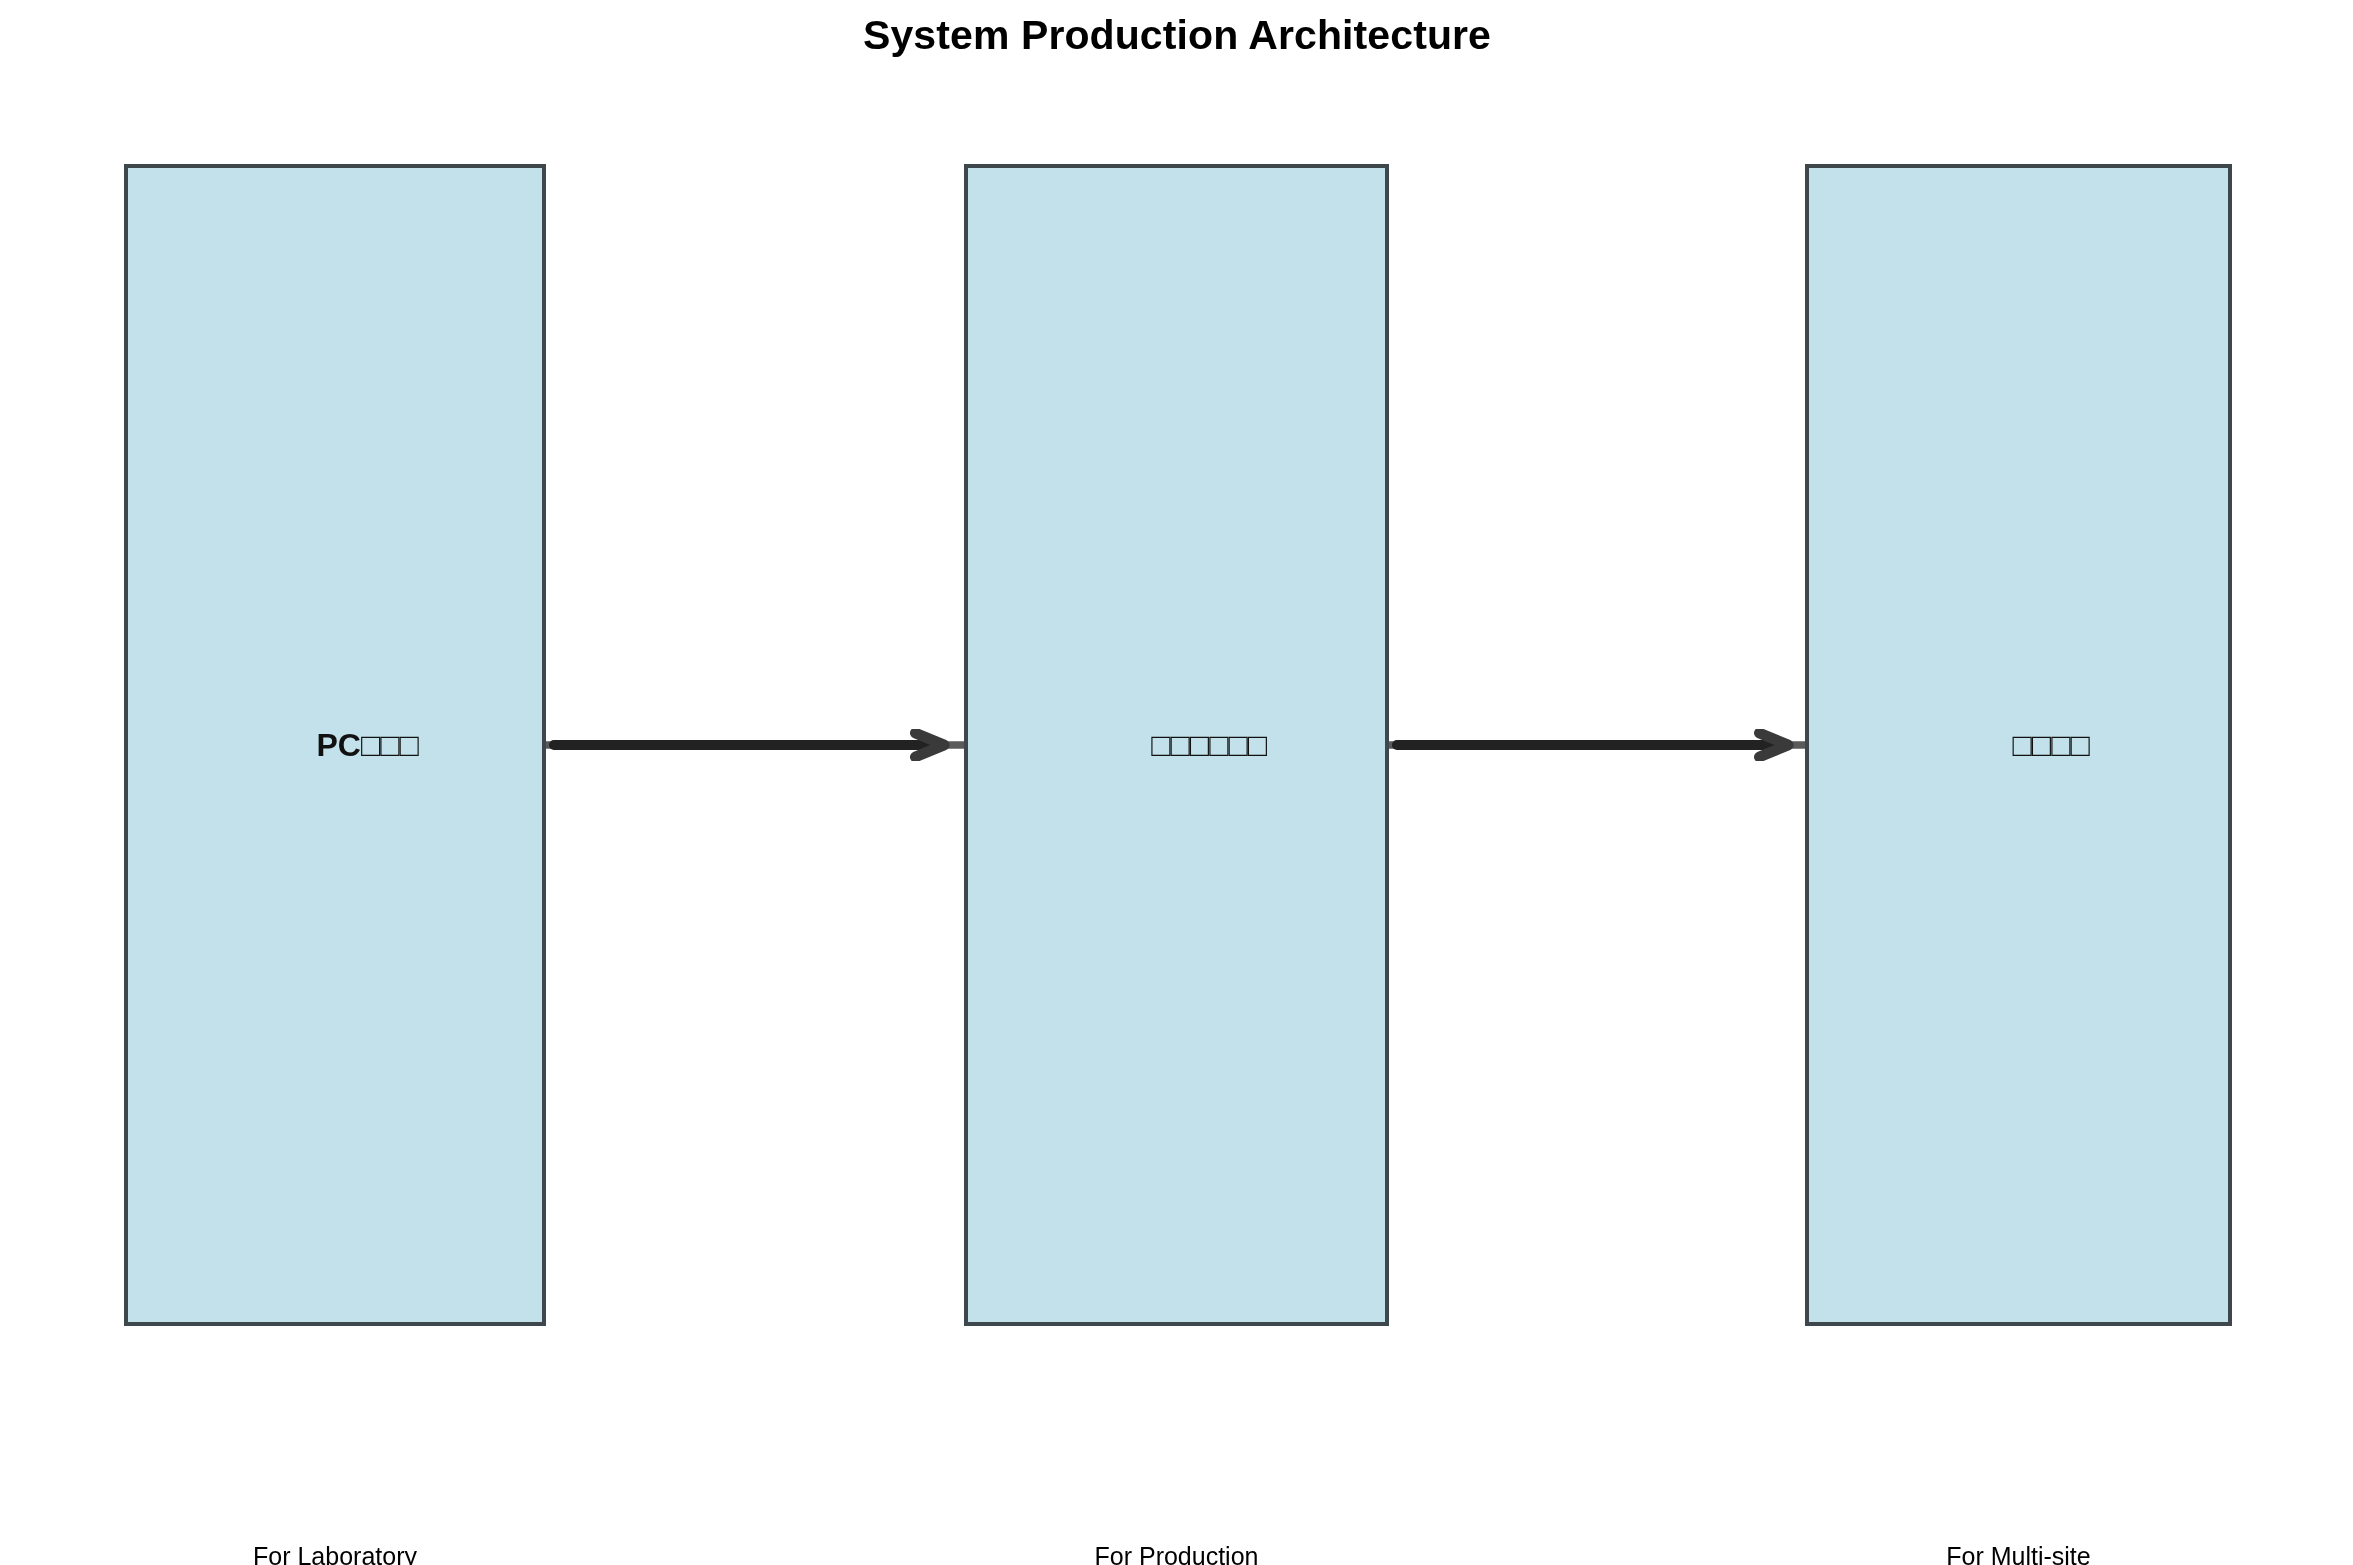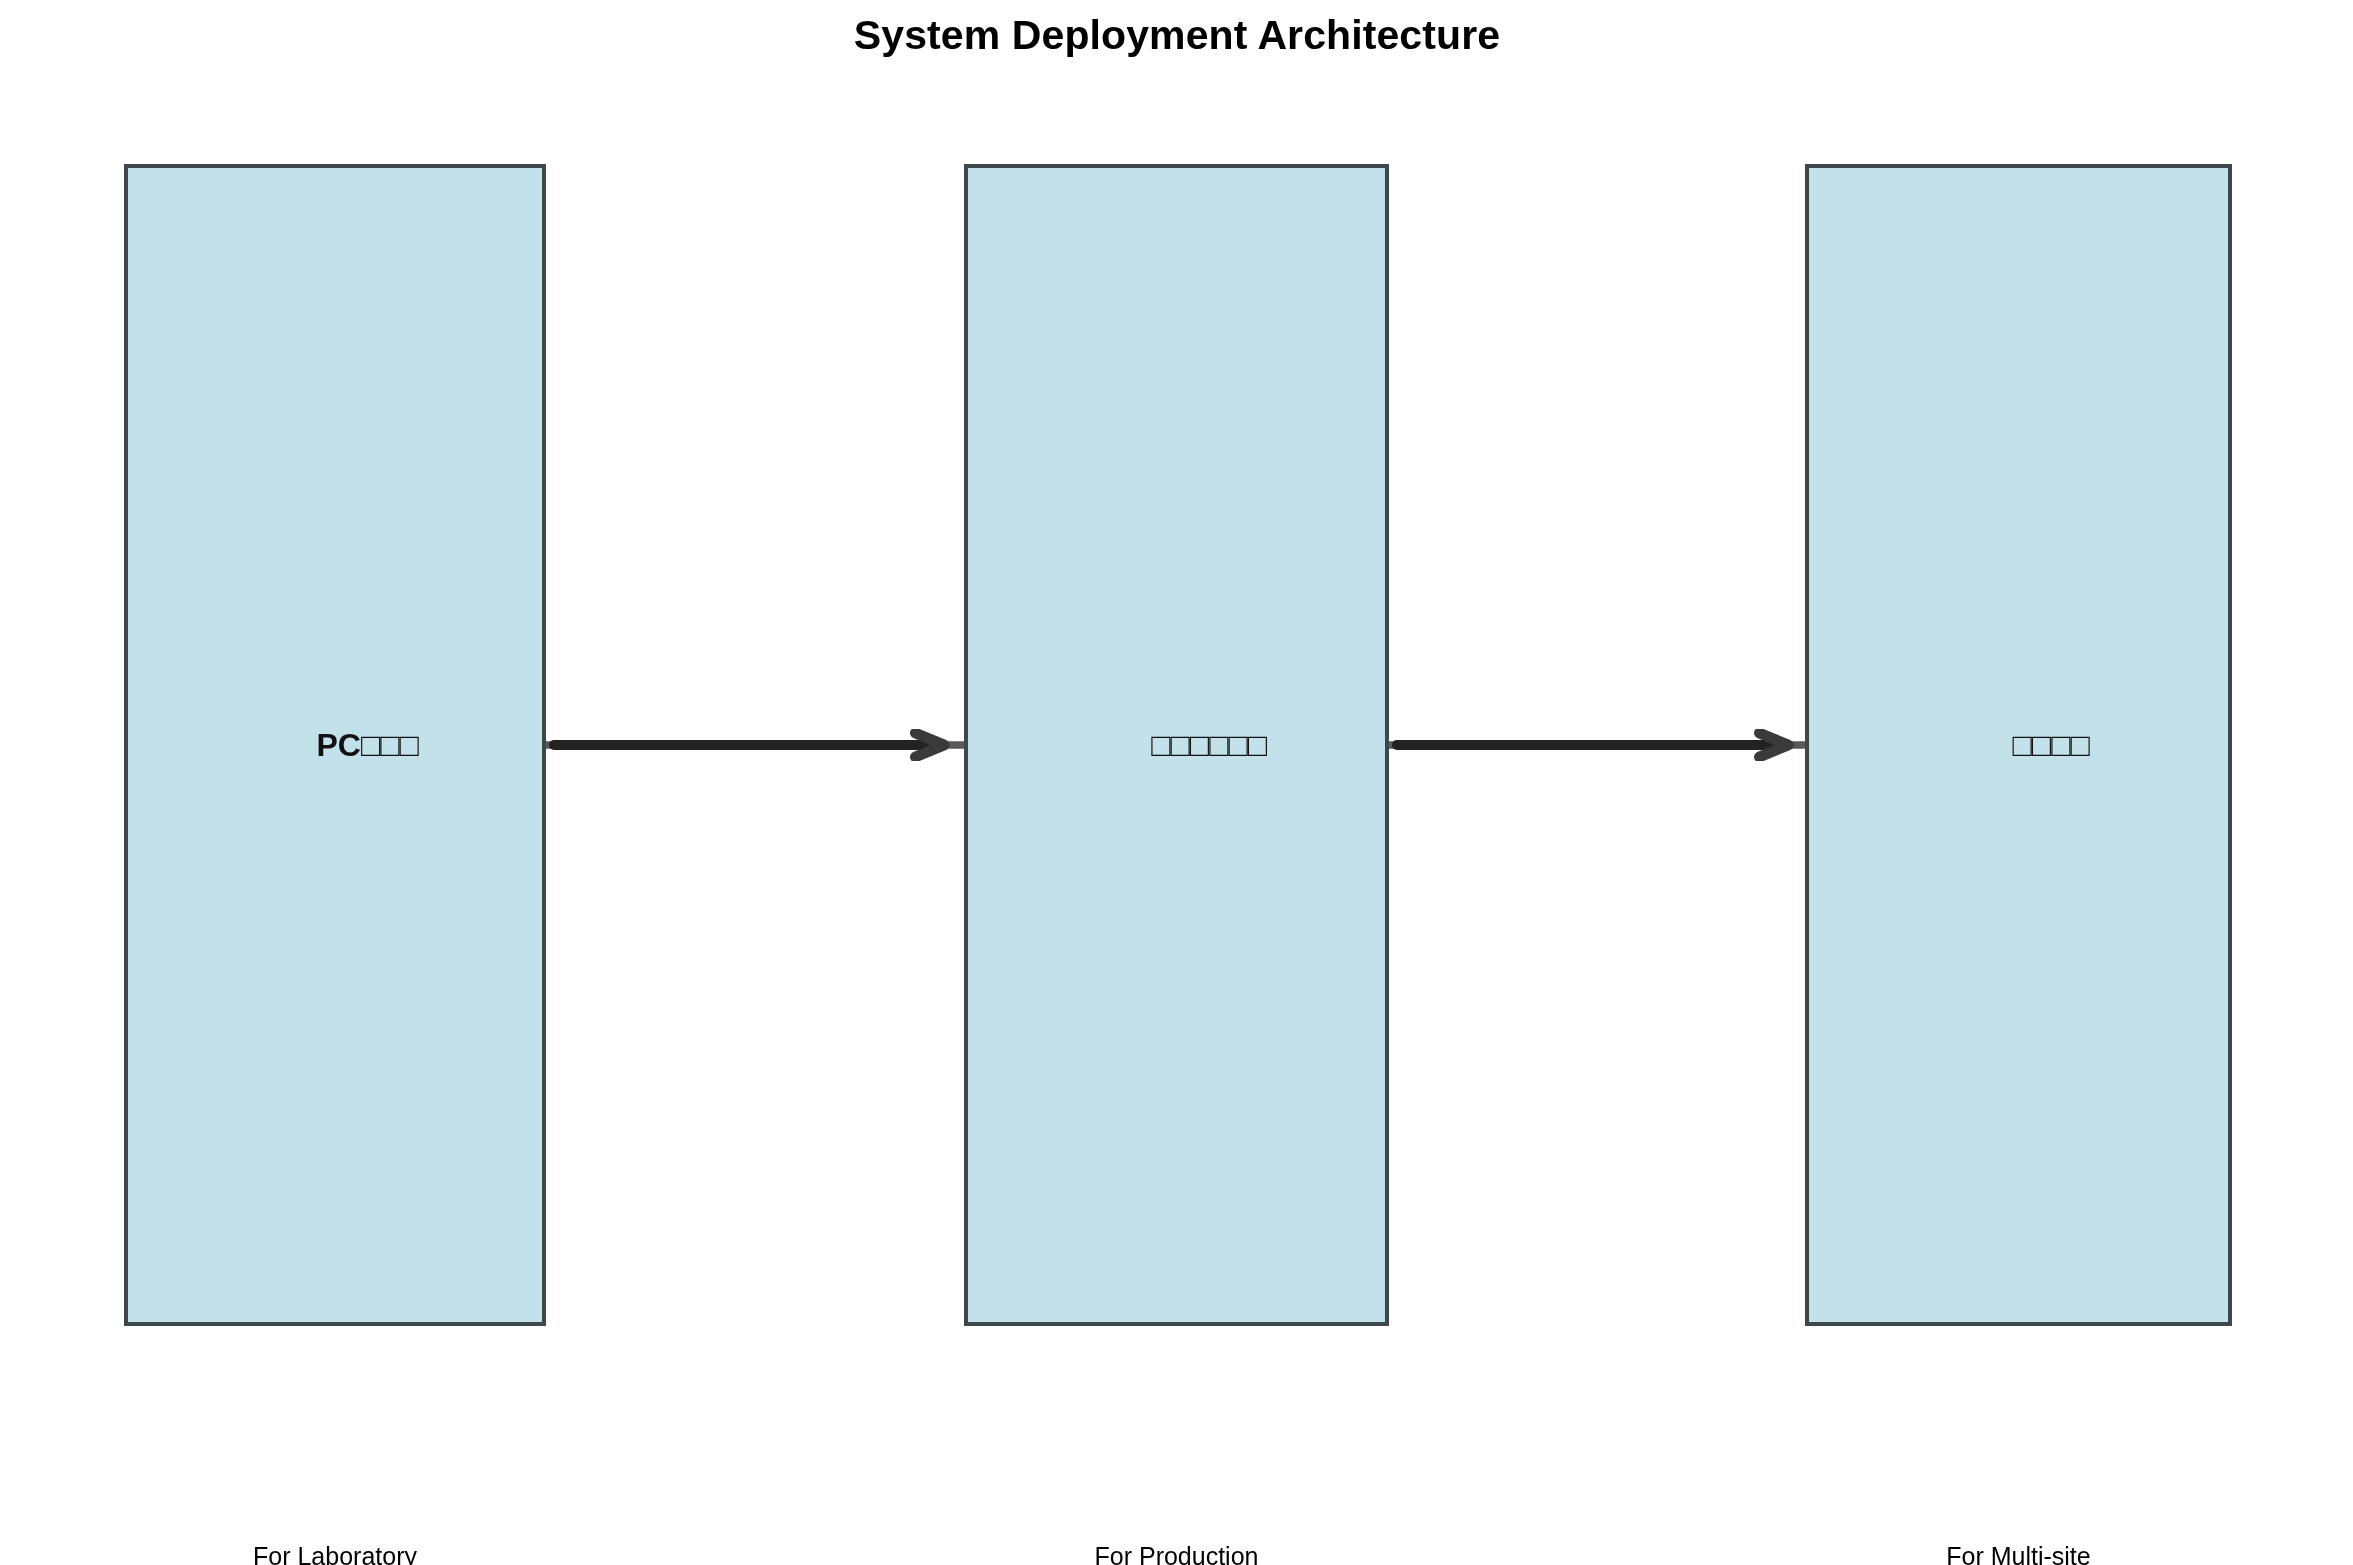--- a/index.html
+++ b/index.html
@@ -88,21 +88,21 @@
   .caption.c1 { left: 124px;  width: 422px; }
   .caption.c2 { left: 964px; width: 425px; }
   .caption.c3 { left: 1805px; width: 427px; }
   .caption-line { display: block; }
 </style>
 </head>
 <body>
 
 <div id="canvas">
 
-  <div class="diagram-title">System Deployment Architecture</div>
+  <div class="diagram-title">System Production Architecture</div>
 
   <div class="node-box n1">
     <div class="node-label bold">
       <span>PC</span><span>□□□</span>
     </div>
   </div>
 
   <div class="flow-arrow a1">
     <svg viewBox="0 0 640 48" preserveAspectRatio="none" xmlns="http://www.w3.org/2000/svg">
       <line x1="0" y1="24" x2="634" y2="24" stroke="#5a5a5a" stroke-width="11"></line>

